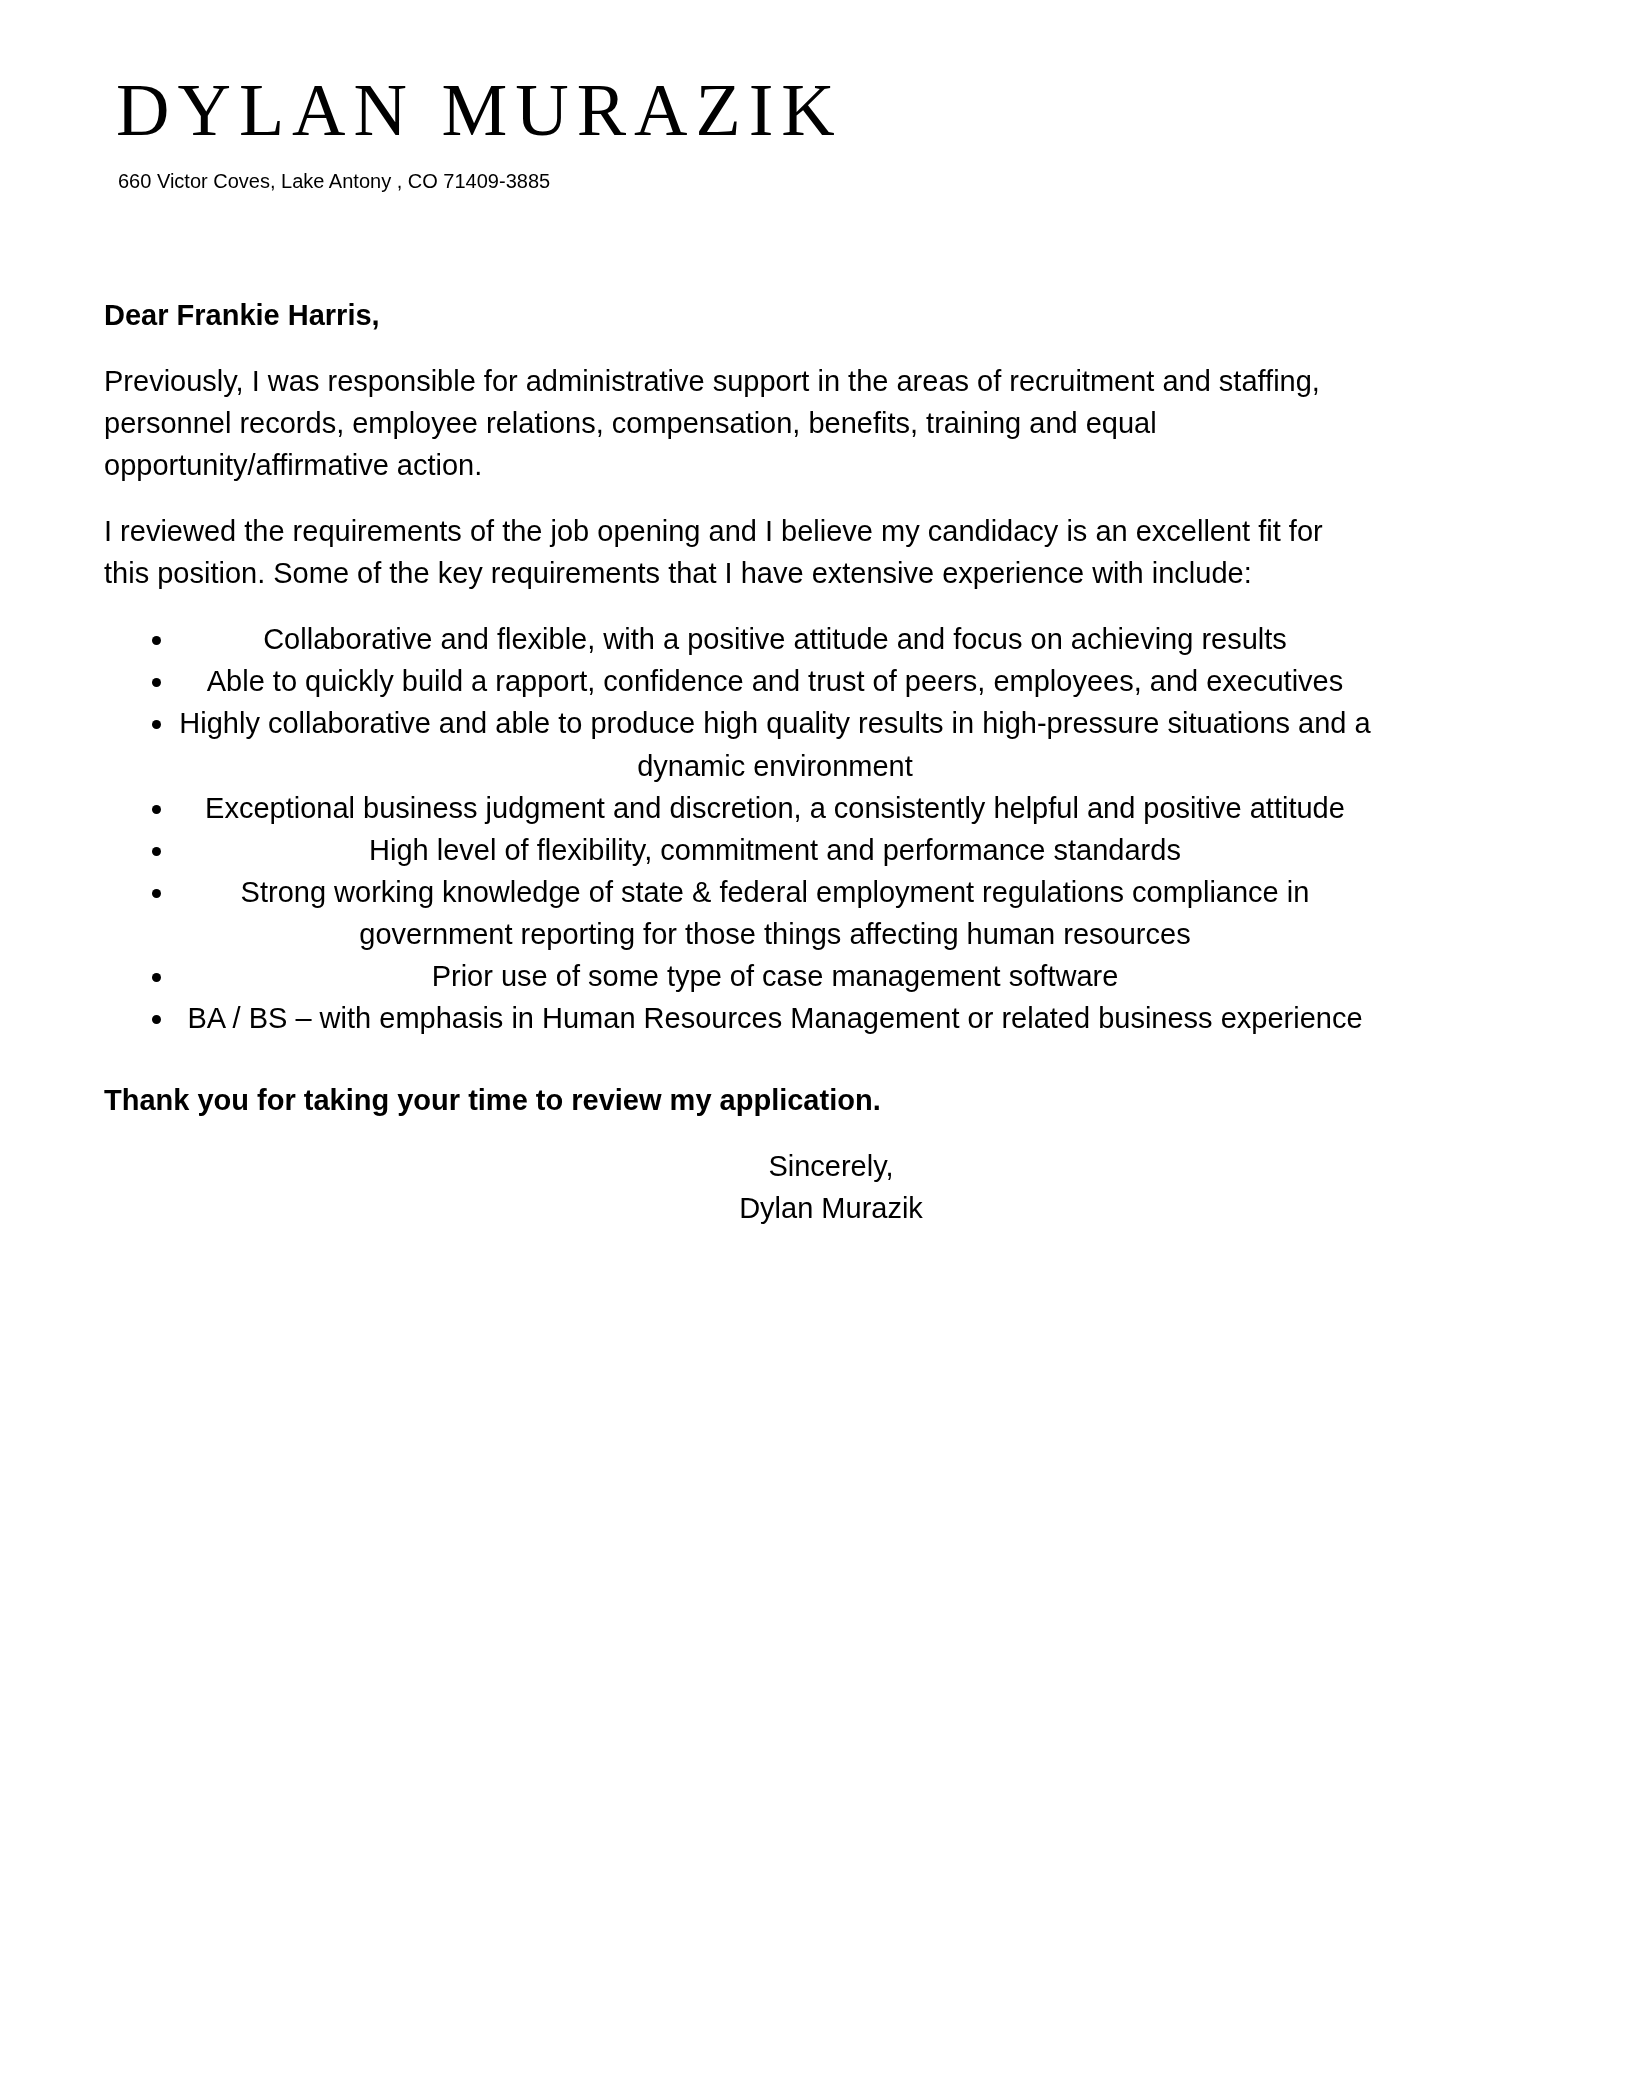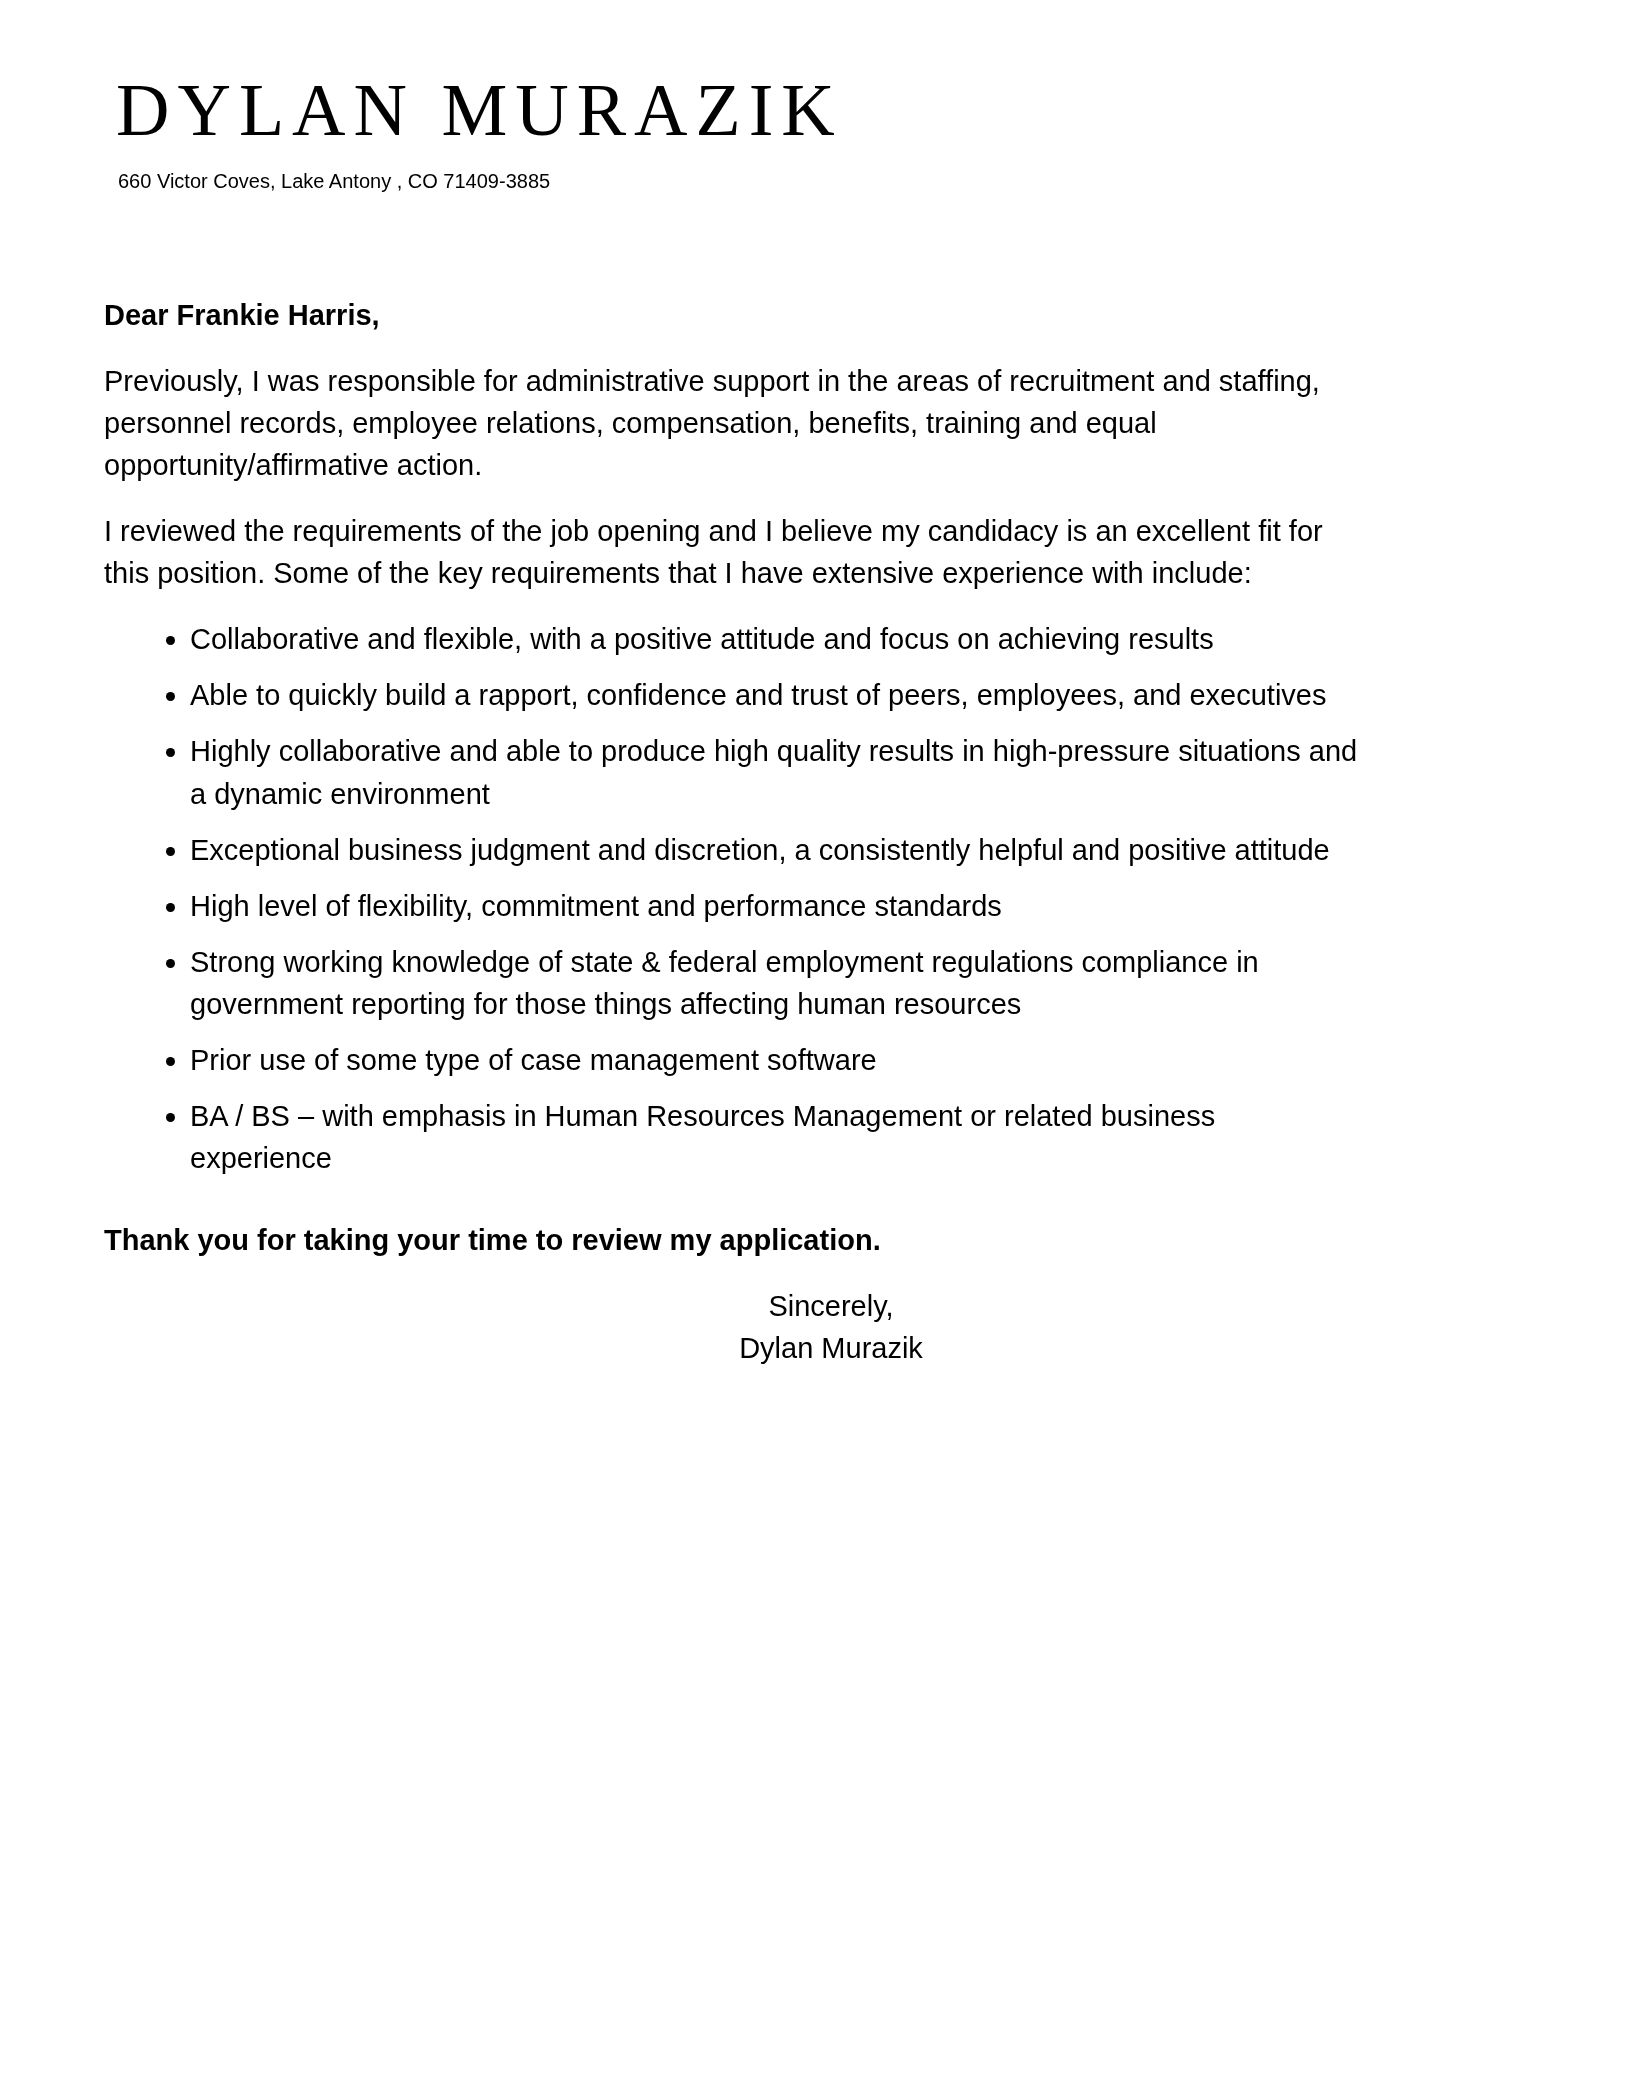--- a/index.html
+++ b/index.html
@@ -44,22 +44,23 @@
     margin: 0 0 24px 0;
     max-width: 1270px;
   }
   ul.req-list {
     margin: 0 0 40px 0;
     padding: 0 0 0 72px;
     max-width: 1198px;
     list-style: disc outside;
   }
   ul.req-list li {
-    margin: 14px;
+    margin: 0;
     padding: 0;
+    text-align: center;
   }
   .closing-line {
     font-weight: 700;
     margin: 0 0 24px 0;
     max-width: 1270px;
   }
   .signature-block {
     margin: 0;
     text-align: center;
   }

